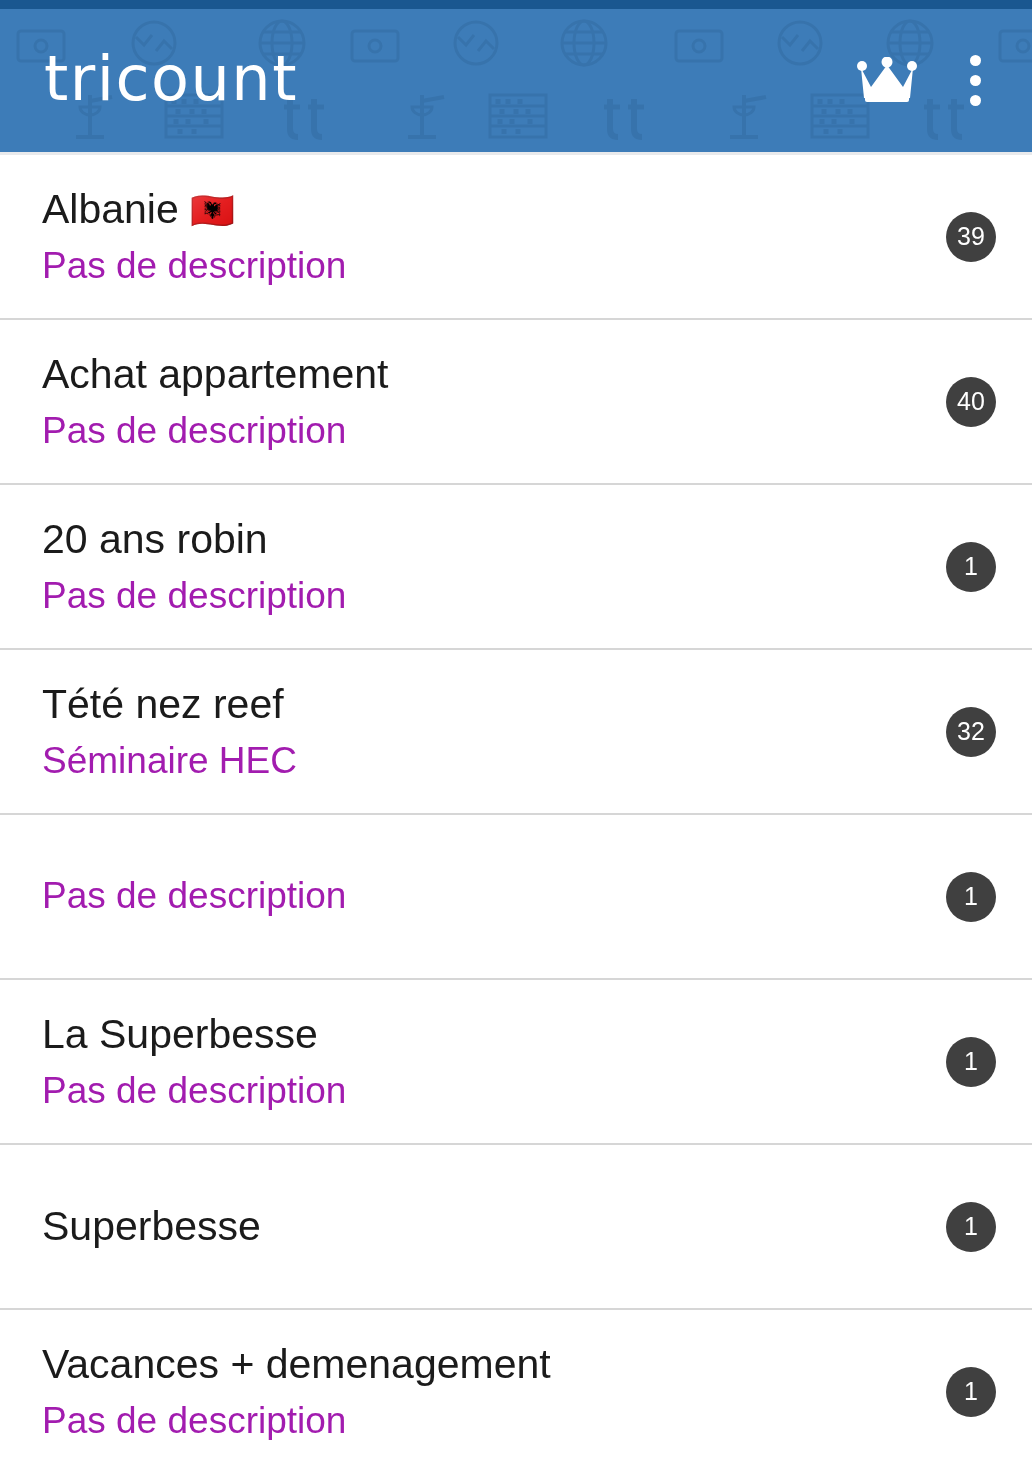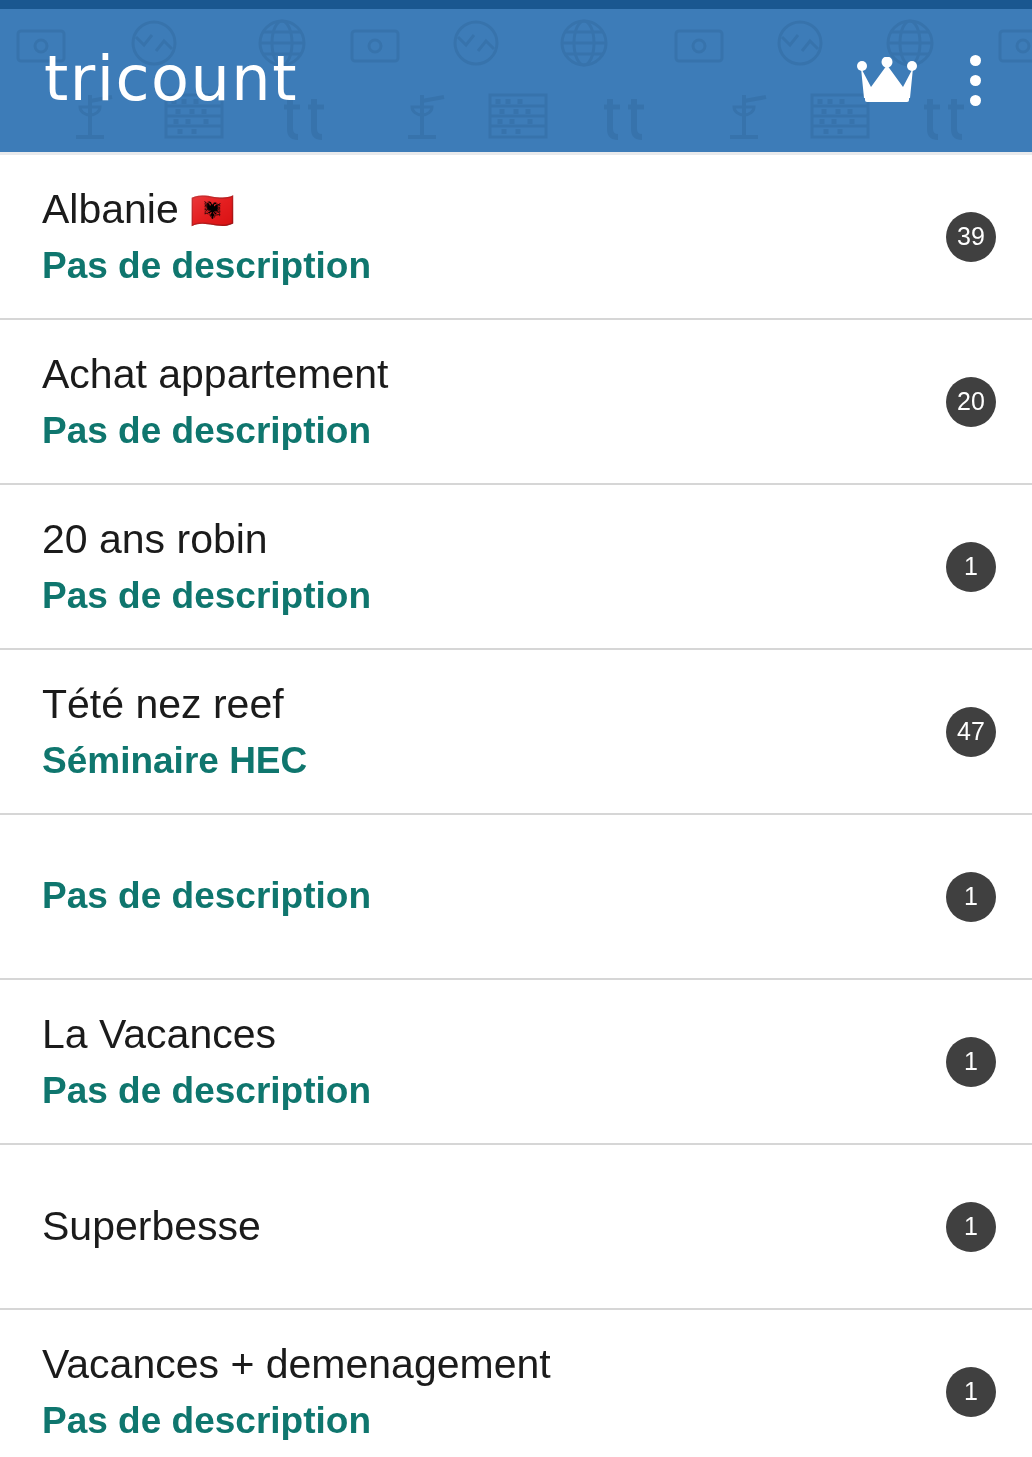--- a/index.html
+++ b/index.html
@@ -122,22 +122,22 @@
     overflow: hidden;
     text-overflow: ellipsis;
   }
   .li-flag {
     font-family: "DejaVu Sans", sans-serif;
     font-size: 36px;
   }
   .li-sub {
     font-size: 37px;
     line-height: 1.05;
-    color: #0f766e;
-    font-weight: 700;
+    color: #a21caf;
+    font-weight: 400;
     white-space: nowrap;
     overflow: hidden;
     text-overflow: ellipsis;
   }
   .li-badge {
     flex: 0 0 auto;
     width: 50px;
     height: 50px;
     border-radius: 50%;
     background: #404040;
@@ -258,21 +258,21 @@
   </div>
   <div class="divider"></div>
 
   <div class="list-item">
     <div class="li-texts">
       <div class="li-title">
         <span>Achat appartement</span><span class="li-flag"></span>
       </div>
       <div class="li-sub">Pas de description</div>
     </div>
-    <div class="li-badge">20</div>
+    <div class="li-badge">40</div>
   </div>
   <div class="divider"></div>
 
   <div class="list-item">
     <div class="li-texts">
       <div class="li-title">
         <span>20 ans robin</span><span class="li-flag"></span>
       </div>
       <div class="li-sub">Pas de description</div>
     </div>
@@ -280,36 +280,36 @@
   </div>
   <div class="divider"></div>
 
   <div class="list-item">
     <div class="li-texts">
       <div class="li-title">
         <span>Tété nez reef</span><span class="li-flag"></span>
       </div>
       <div class="li-sub">Séminaire HEC</div>
     </div>
-    <div class="li-badge">47</div>
-  </div>
-  <div class="divider"></div>
-
-  <div class="list-item">
-    <div class="li-texts">
-      <div class="li-sub">Pas de description</div>
-    </div>
-    <div class="li-badge">1</div>
-  </div>
-  <div class="divider"></div>
-
-  <div class="list-item">
-    <div class="li-texts">
-      <div class="li-title">
-        <span>La Vacances</span><span class="li-flag"></span>
+    <div class="li-badge">32</div>
+  </div>
+  <div class="divider"></div>
+
+  <div class="list-item">
+    <div class="li-texts">
+      <div class="li-sub">Pas de description</div>
+    </div>
+    <div class="li-badge">1</div>
+  </div>
+  <div class="divider"></div>
+
+  <div class="list-item">
+    <div class="li-texts">
+      <div class="li-title">
+        <span>La Superbesse</span><span class="li-flag"></span>
       </div>
       <div class="li-sub">Pas de description</div>
     </div>
     <div class="li-badge">1</div>
   </div>
   <div class="divider"></div>
 
   <div class="list-item">
     <div class="li-texts">
       <div class="li-title">

